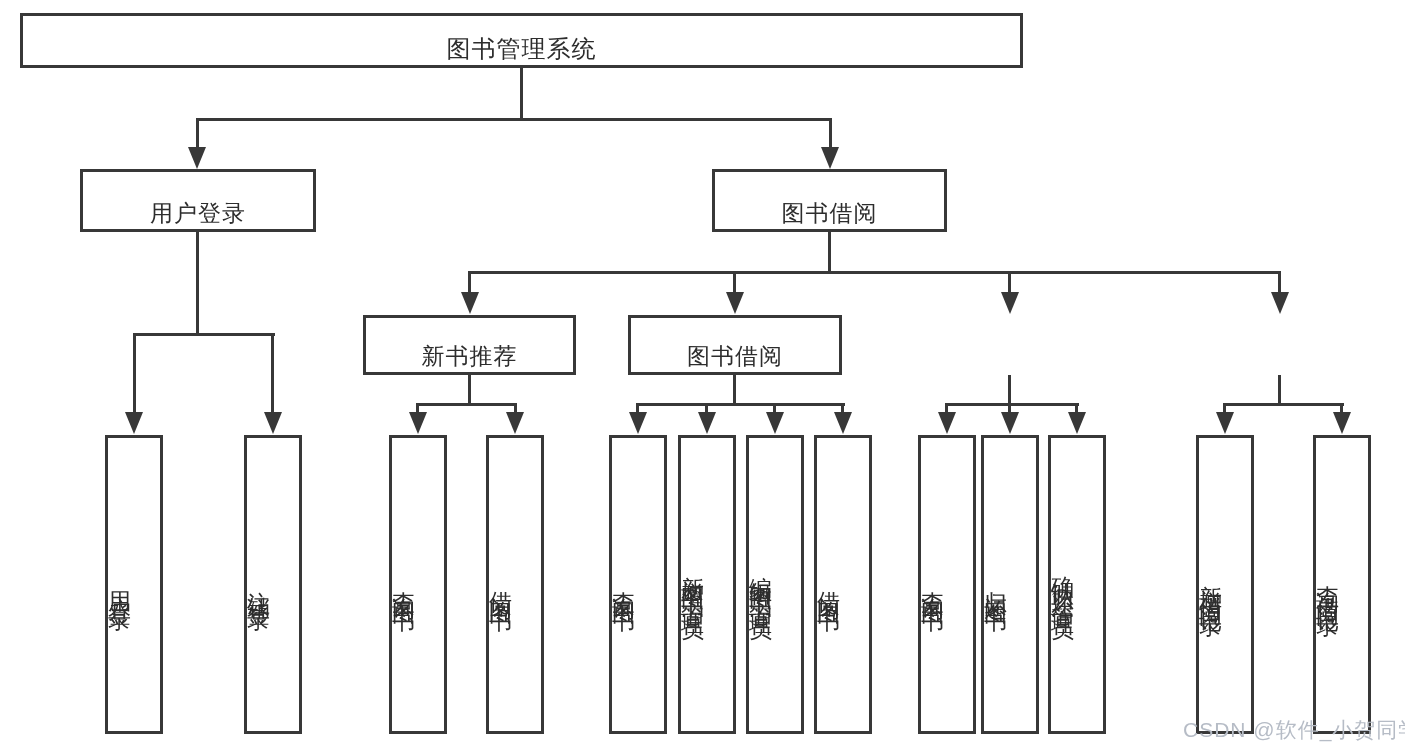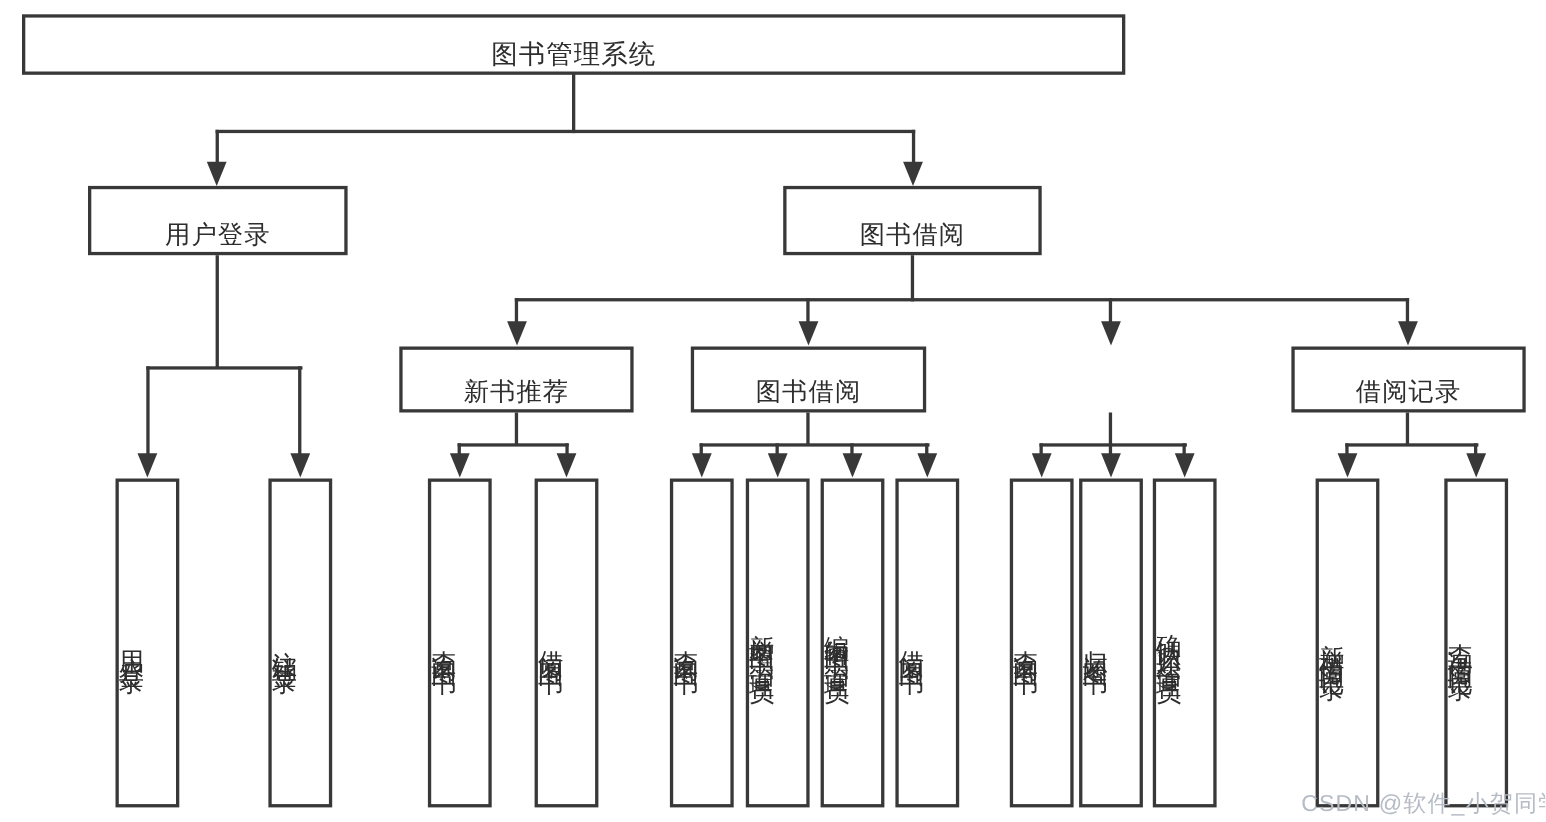--- a/index.html
+++ b/index.html
@@ -120,23 +120,20 @@
   <div class="box hbox" id="b-mgmt">
       <span>图书借阅</span>
     </div>
 
   <div class="box hbox" id="b-newbook">
       <span>新书推荐</span>
     </div>
   <div class="box hbox" id="b-borrow">
       <span>图书借阅</span>
     </div>
-  <div class="box hbox" id="b-records">
-      <span>借阅记录</span>
-    </div>
 
   <div class="box vbox" id="b-a1">
       <span>用户登录</span>
     </div>
   <div class="box vbox" id="b-a2">
       <span>注销登录</span>
     </div>
 
   <div class="box vbox" id="b-b1">
       <span>查询图书</span>

